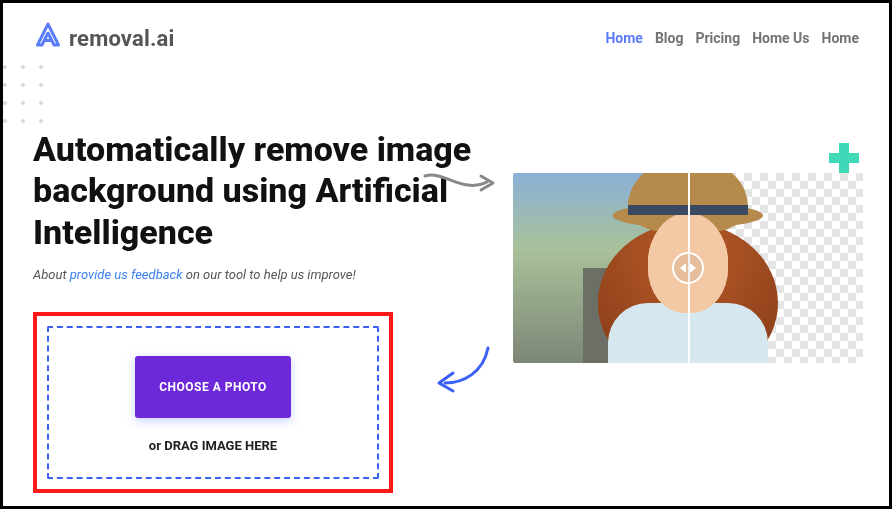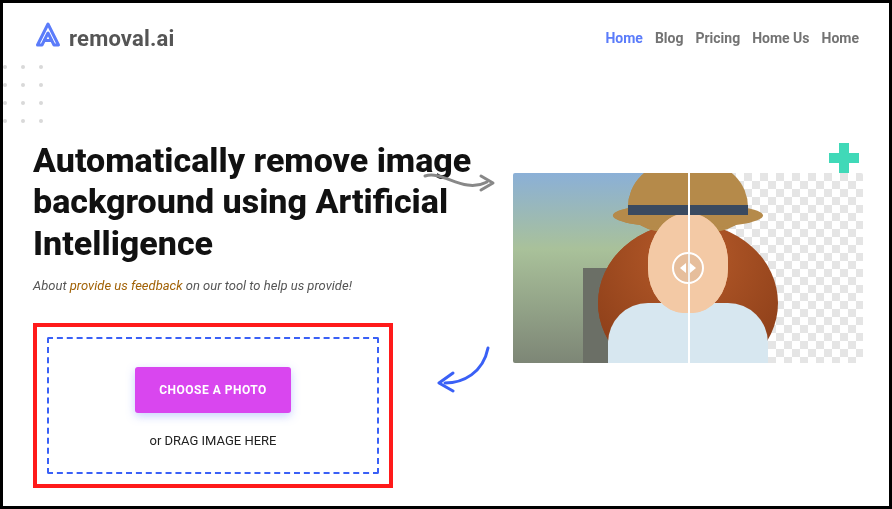--- a/index.html
+++ b/index.html
@@ -49,64 +49,64 @@
     display: grid;
     grid-template-columns: repeat(3, 8px);
     grid-template-rows: repeat(4, 8px);
     gap: 10px;
   }
   .dots span {
     width: 4px; height: 4px; border-radius: 50%; background: #d9d9d9; display:block;
   }
   .left-col {
     max-width: 470px;
-    margin-top: 45px;
+    margin-top: 34px;
   }
   h1 {
     font-size: 34px;
     font-weight: 800;
     line-height: 1.22;
     color: #111;
   }
   .sub {
     margin-top: 14px;
     font-size: 13px;
     font-style: italic;
     color: #555;
   }
-  .sub a { color: #a16207; text-decoration: none; }
+  .sub a { color: #3b82f6; text-decoration: none; }
 
   .upload-zone-wrap {
     margin-top: 30px;
     border: 4px solid #ff1a1a;
     padding: 10px;
     width: 360px;
   }
   .upload-zone {
     border: 2px dashed #3a60f6;
     border-radius: 2px;
     padding: 28px 10px 24px 10px;
     text-align: center;
   }
   .choose-btn {
     display: inline-block;
-    background: #d946ef;
+    background: #6d28d9;
     color: #fff;
     font-weight: 700;
     font-size: 12px;
     letter-spacing: 0.5px;
-    padding: 16px 24px;
+    padding: 24px 24px;
     border-radius: 3px;
     cursor: pointer;
     box-shadow: 0 3px 10px rgba(91,124,250,0.35);
   }
   .drag-text {
     margin-top: 20px;
     font-size: 13px;
-    font-weight: 400;
+    font-weight: 700;
     color: #222;
   }
 
   
   .demo {
     position: absolute;
     top: 170px;
     left: 510px;
     width: 350px;
     height: 190px;
@@ -219,21 +219,21 @@
       <span></span>
       <span></span>
     <span></span>
       <span></span>
       <span></span>
   </div>
 
   <div class="left-col">
     <h1>Automatically remove image background using Artificial Intelligence</h1>
     <p class="sub">
-      <span>About </span><a>provide us feedback</a><span> on our tool to help us provide!</span>
+      <span>About </span><a>provide us feedback</a><span> on our tool to help us improve!</span>
     </p>
 
     <div class="upload-zone-wrap">
       <div class="upload-zone">
         <div class="choose-btn">CHOOSE A PHOTO</div>
         <div class="drag-text">or DRAG IMAGE HERE</div>
       </div>
     </div>
   </div>
 </div>

